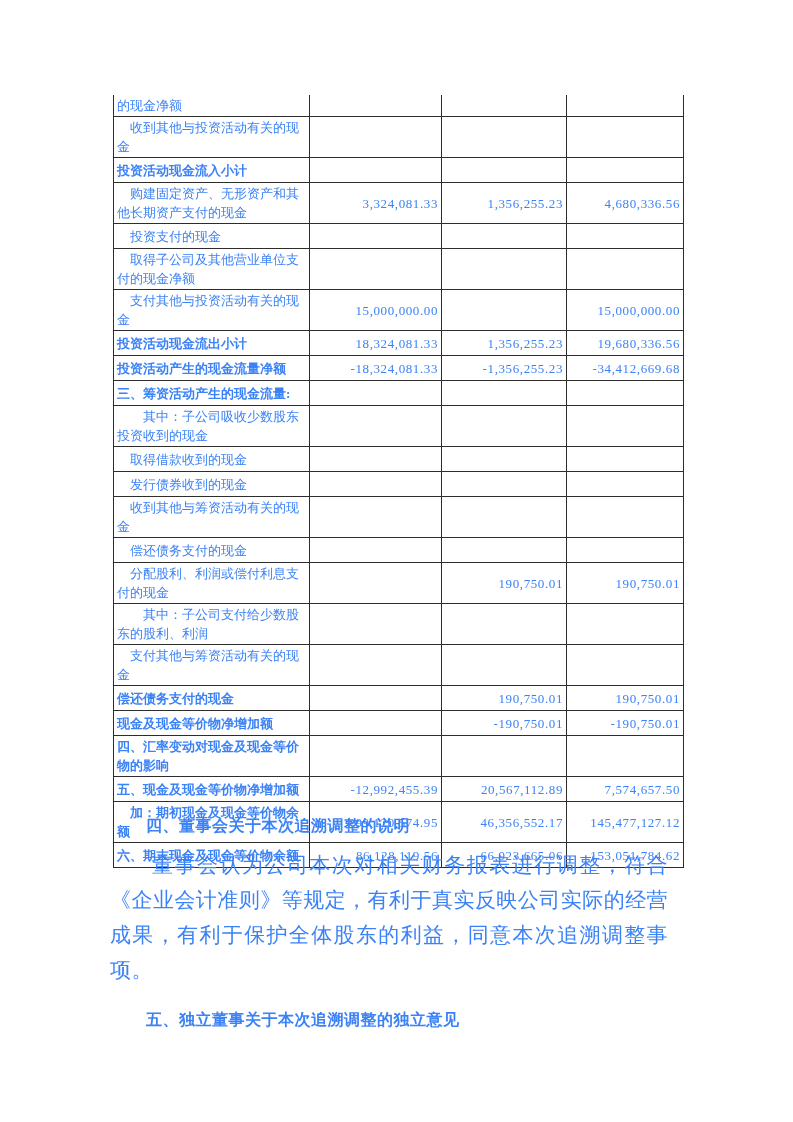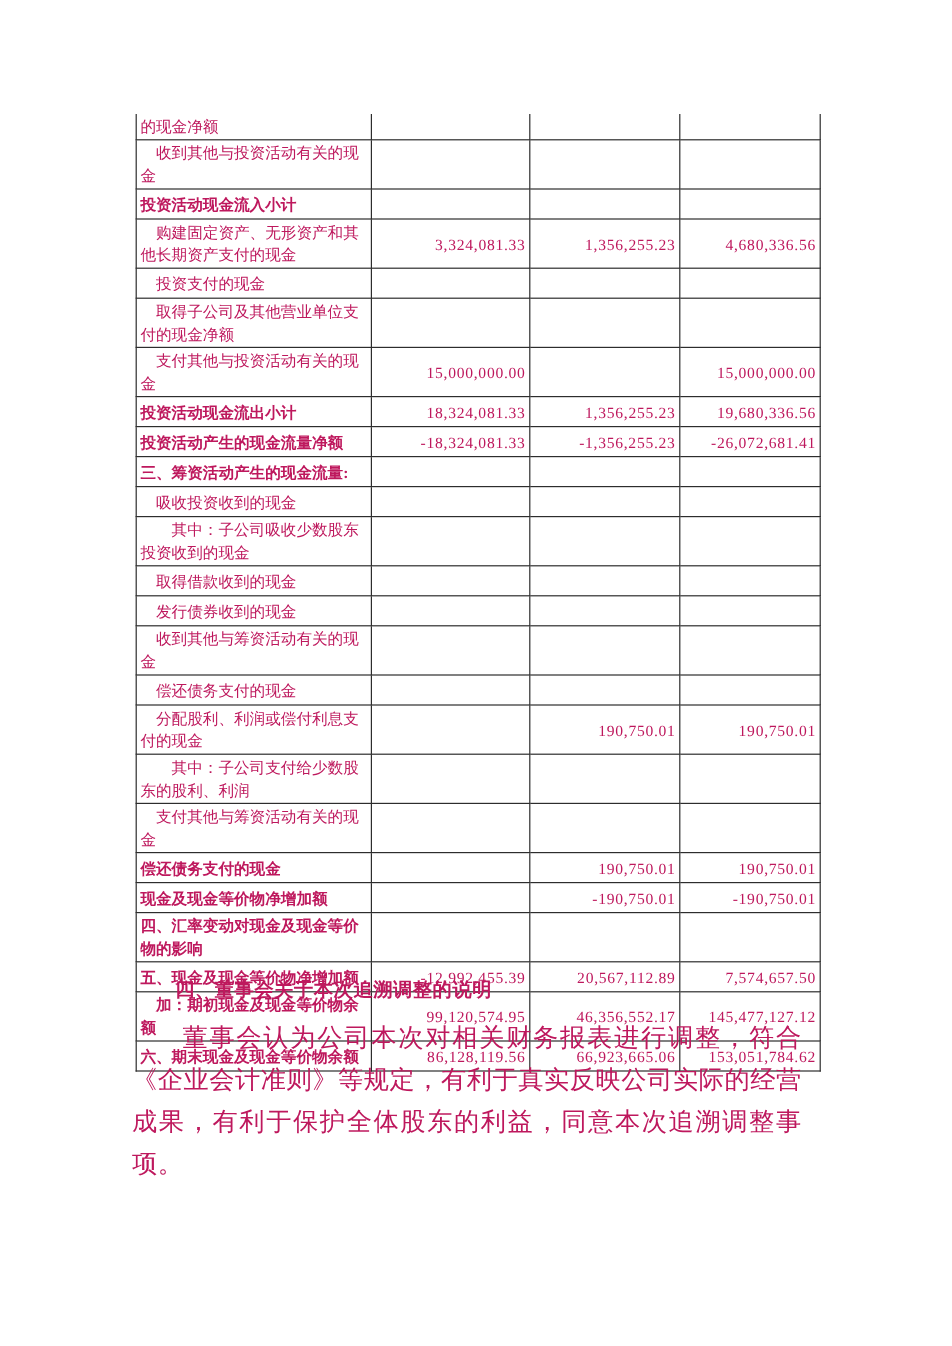--- a/index.html
+++ b/index.html
@@ -5,21 +5,21 @@
   html, body {
     margin: 0;
     padding: 0;
     background: #ffffff;
   }
   .page {
     position: relative;
     width: 793px;
     height: 1122px;
     background: #ffffff;
-    color: #be185d;
+    color: #3b82f6;
     font-family: "Liberation Serif", "DejaVu Serif", serif;
     overflow: hidden;
     box-sizing: border-box;
   }
   
   table.fin-table {
     position: absolute;
     left: 113px;
     top: 95px;
     border-collapse: collapse;
@@ -144,30 +144,24 @@
         <tr class="subtotal">
       <td class="label">投资活动现金流出小计</td>
       <td class="num">18,324,081.33</td>
       <td class="num">1,356,255.23</td>
       <td class="num">19,680,336.56</td>
     </tr>
         <tr class="subtotal">
       <td class="label">投资活动产生的现金流量净额</td>
       <td class="num">-18,324,081.33</td>
       <td class="num">-1,356,255.23</td>
-      <td class="num">-26,072,681.41</td>
+      <td class="num">-34,412,669.68</td>
     </tr>
         <tr class="section">
       <td class="label">三、筹资活动产生的现金流量:</td>
-      <td class="num"></td>
-      <td class="num"></td>
-      <td class="num"></td>
-    </tr>
-        <tr class="item">
-      <td class="label">吸收投资收到的现金</td>
       <td class="num"></td>
       <td class="num"></td>
       <td class="num"></td>
     </tr>
         <tr class="item2">
       <td class="label">其中：子公司吸收少数股东投资收到的现金</td>
       <td class="num"></td>
       <td class="num"></td>
       <td class="num"></td>
     </tr>
@@ -248,15 +242,16 @@
       <td class="num">86,128,119.56</td>
       <td class="num">66,923,665.06</td>
       <td class="num">153,051,784.62</td>
     </tr>
       </tbody>
   </table>
 
   <div class="textblock">
     <h2 class="doc-heading h4">四、董事会关于本次追溯调整的说明</h2>
     <p class="doc-para">董事会认为公司本次对相关财务报表进行调整，符合《企业会计准则》等规定，有利于真实反映公司实际的经营成果，有利于保护全体股东的利益，同意本次追溯调整事项。</p>
+    <h2 class="doc-heading h5">五、独立董事关于本次追溯调整的独立意见</h2>
   </div>
 
 </div>
 
 </body></html>

